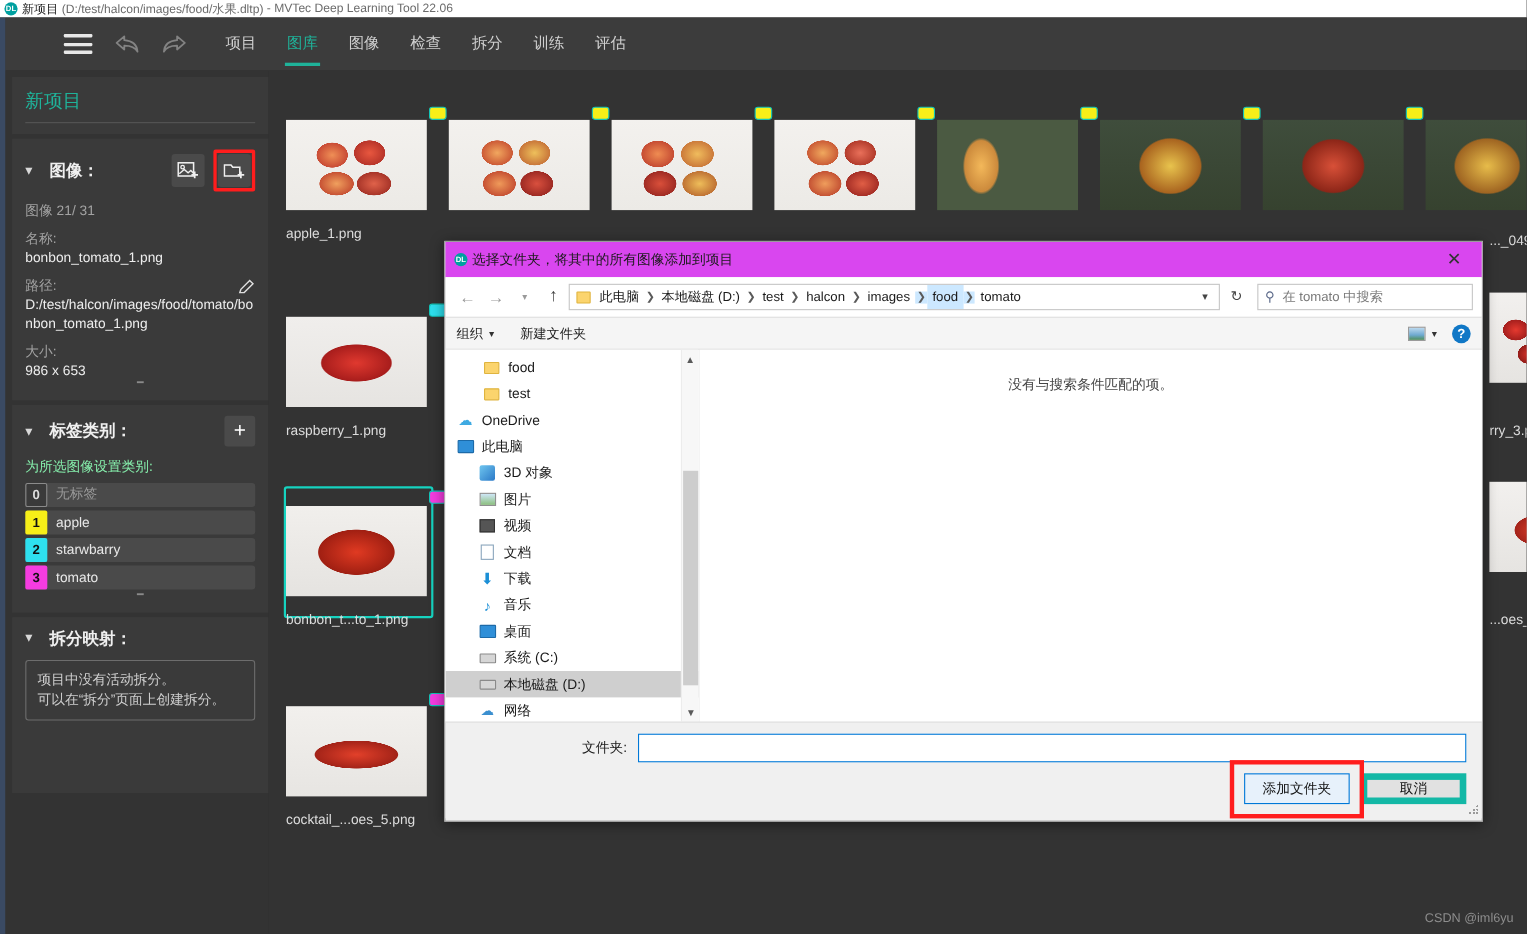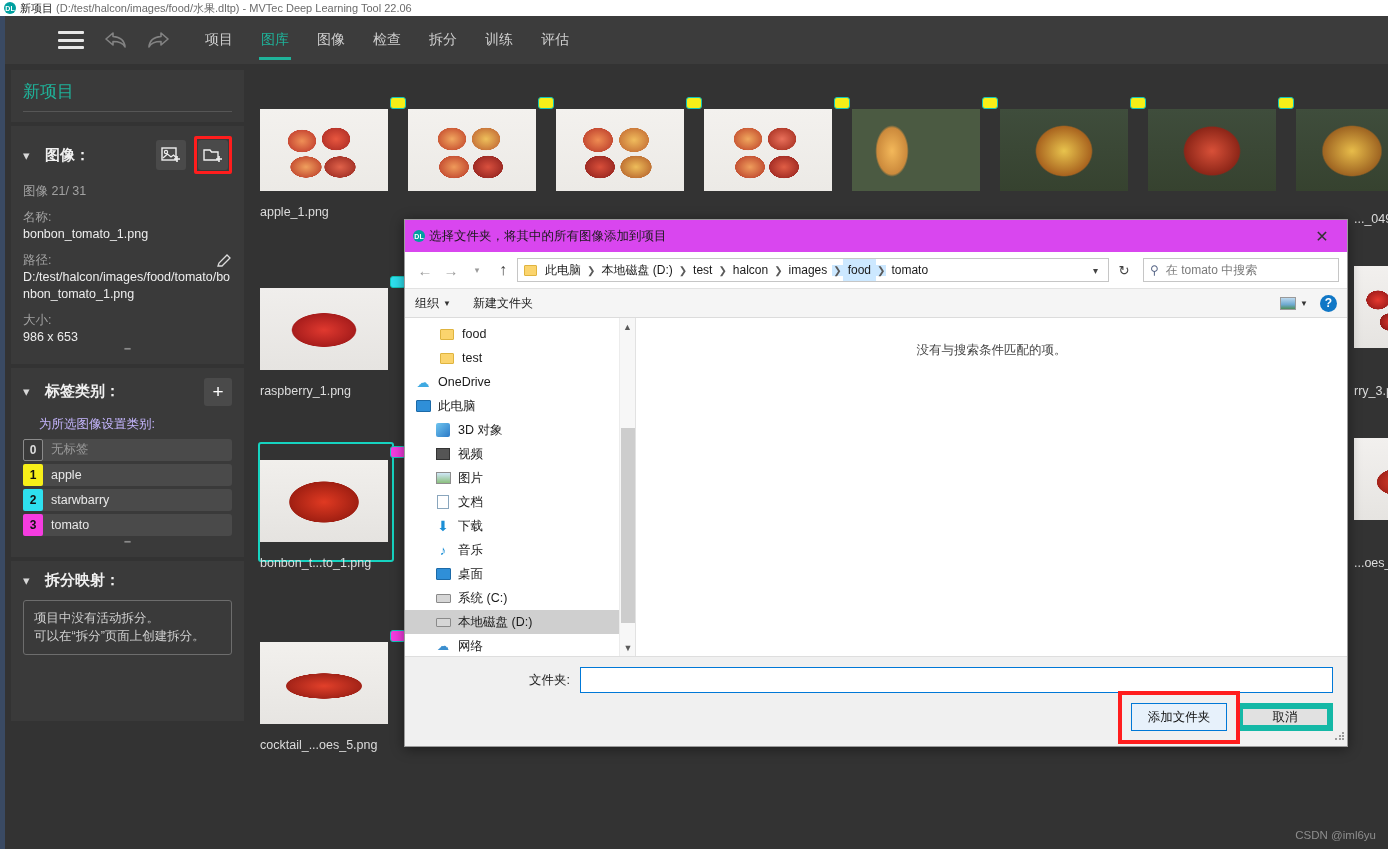--- a/index.html
+++ b/index.html
@@ -68,21 +68,21 @@
   }
   .red-ring{border:3px solid #ff1d1d;padding:1px;border-radius:2px;}
   .meta-lbl{color:#a2a2a2;font-size:12.5px;margin-top:9px;}
   .meta-val{color:#ededed;font-size:12.5px;line-height:1.35;word-break:break-all;}
   .row-between{display:flex;align-items:flex-start;justify-content:space-between;}
   .grip{width:100%;text-align:center;color:#8a8a8a;font-size:10px;line-height:6px;height:8px;}
   .plus-btn{
     width:28px;height:28px;background:#4a4a4a;border-radius:3px;color:#fff;font-size:19px;
     display:flex;align-items:center;justify-content:center;cursor:pointer;
   }
-  .sub-lbl{color:#c4b5fd;font-size:12.5px;margin:10px 16px 6px;}
+  .sub-lbl{color:#86efac;font-size:12.5px;margin:10px 0 6px;}
   .cls-row{
     display:flex;align-items:center;background:#4a4a4a;border-radius:3px;margin-bottom:3px;height:22px;
   }
   .cls-idx{
     width:20px;height:22px;display:flex;align-items:center;justify-content:center;
     font-size:12px;color:#111;border-radius:2px;flex:none;font-weight:600;
   }
   .cls-idx.none{background:#3a3a3a;color:#ddd;border:1px solid #8b8b8b;}
   .cls-name{font-size:12.5px;padding-left:8px;color:#e8e8e8;}
   .cls-name.muted{color:#9a9a9a;}
@@ -525,29 +525,29 @@
               <span>此电脑</span>
             </div>
             <div class="tree-item indent2">
               <span class="ic">
                 <span class="ic-3d"></span>
               </span>
               <span>3D 对象</span>
             </div>
             <div class="tree-item indent2">
               <span class="ic">
+                <span class="ic-pic"></span>
+              </span>
+              <span>图片</span>
+            </div>
+            <div class="tree-item indent2">
+              <span class="ic">
                 <span class="ic-vid"></span>
               </span>
               <span>视频</span>
-            </div>
-            <div class="tree-item indent2">
-              <span class="ic">
-                <span class="ic-pic"></span>
-              </span>
-              <span>图片</span>
             </div>
             <div class="tree-item indent2">
               <span class="ic">
                 <span class="ic-doc"></span>
               </span>
               <span>文档</span>
             </div>
             <div class="tree-item indent2">
               <span class="ic ic-dl">⬇</span>
               <span>下载</span>

